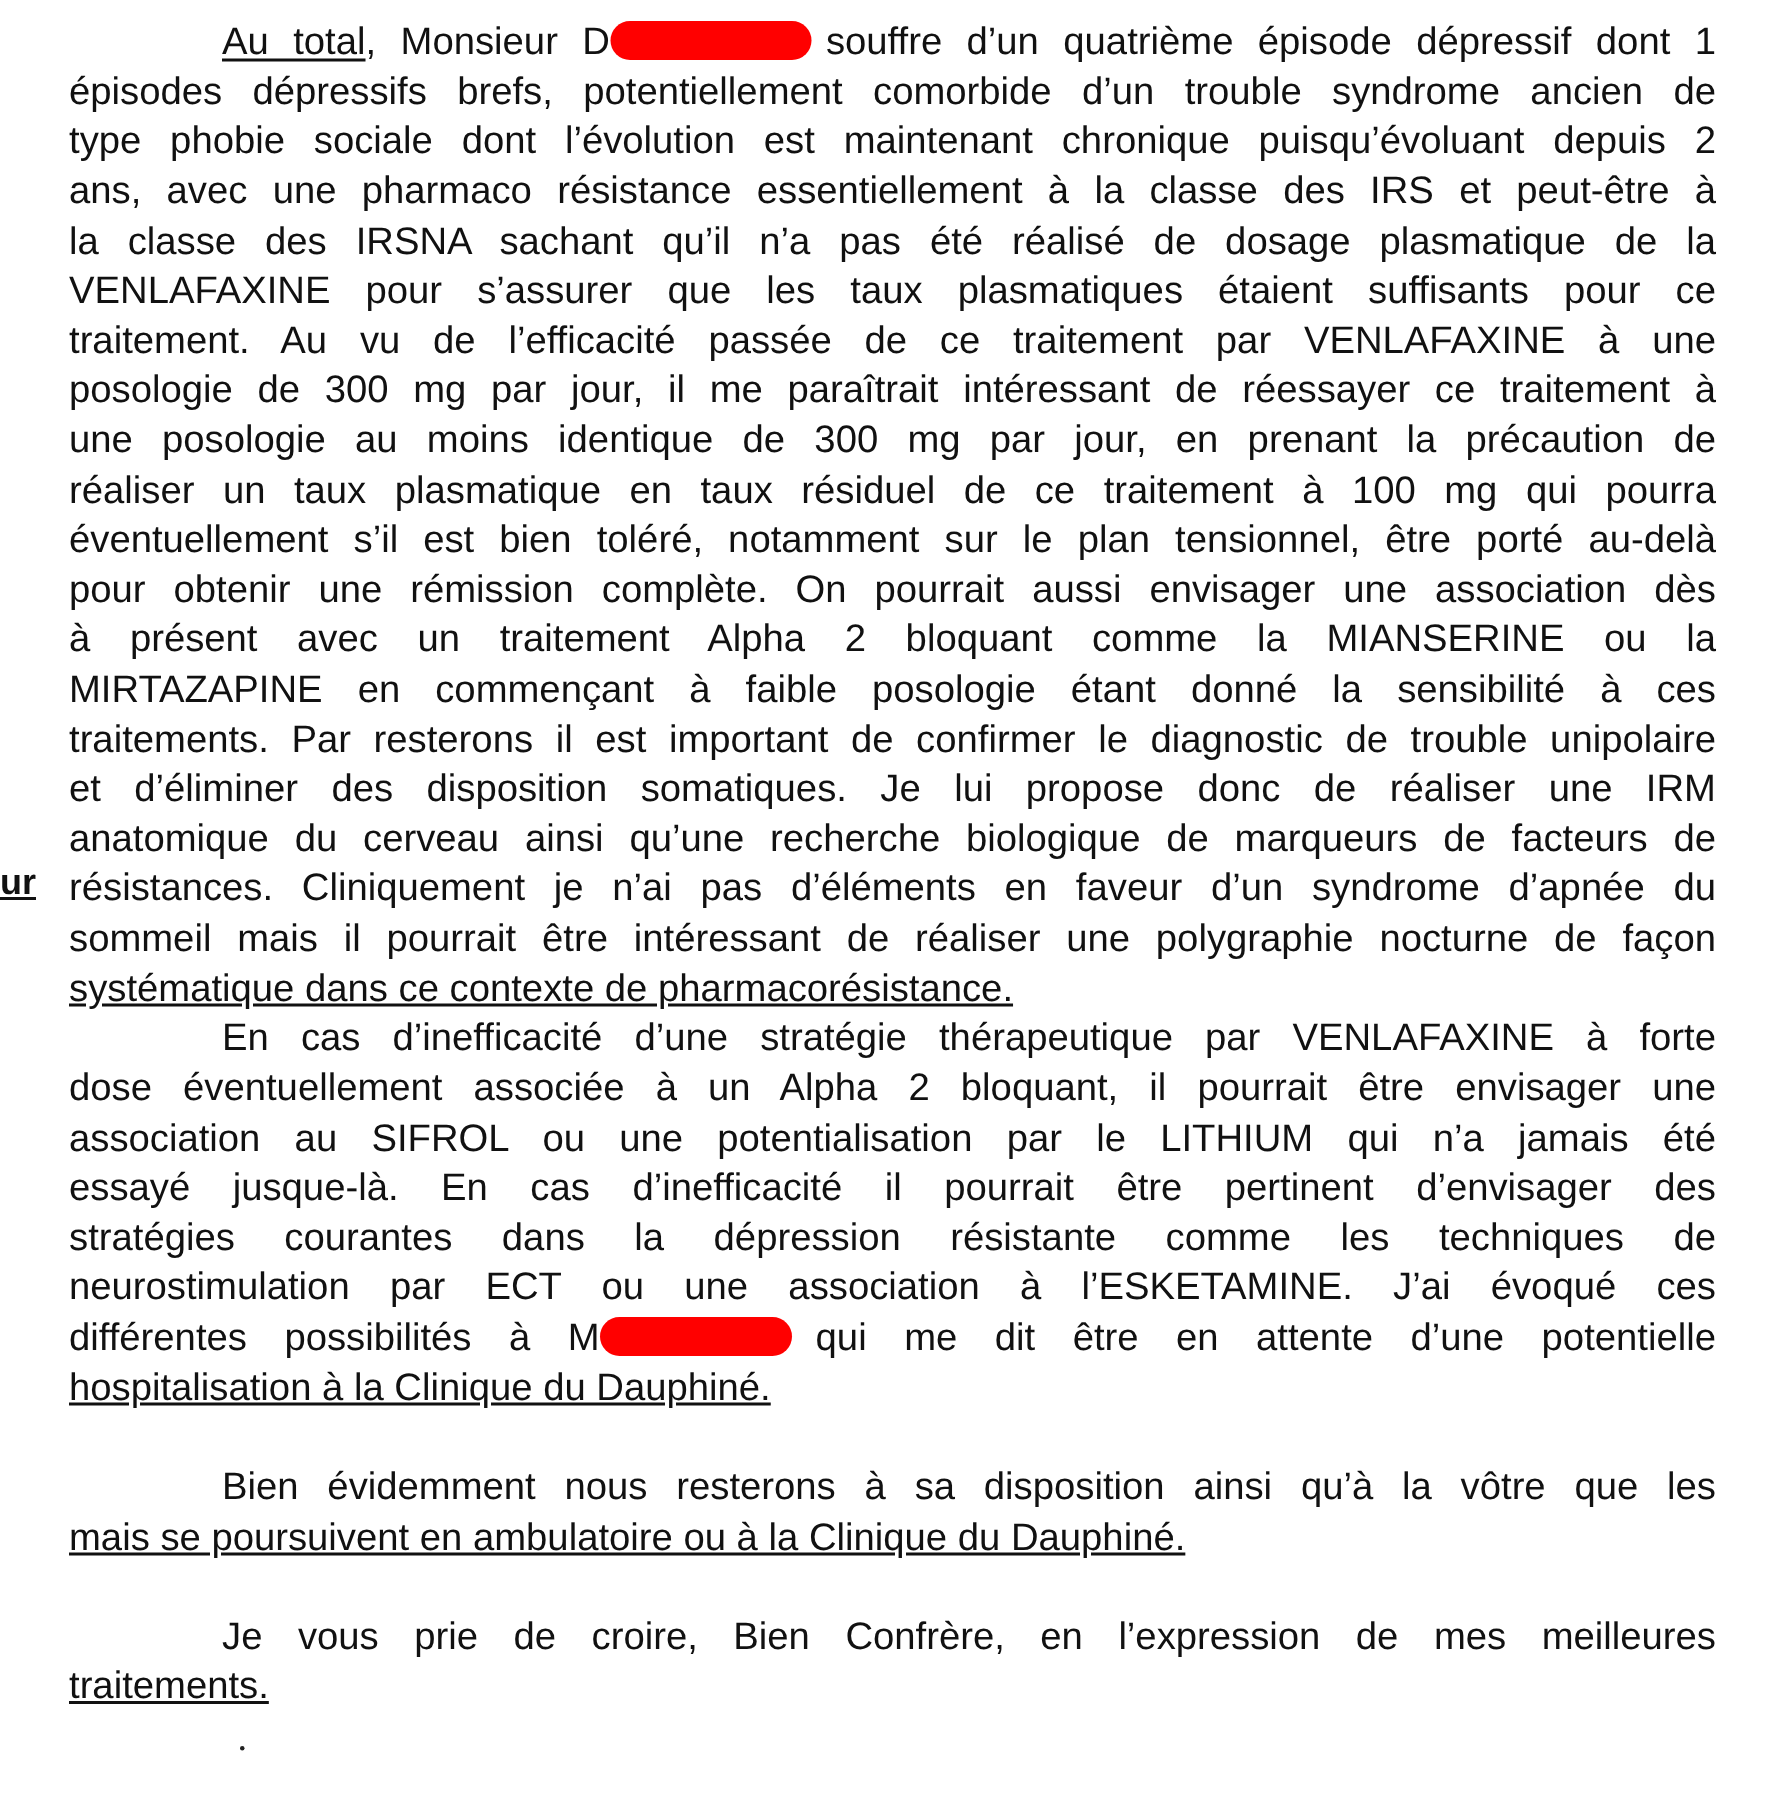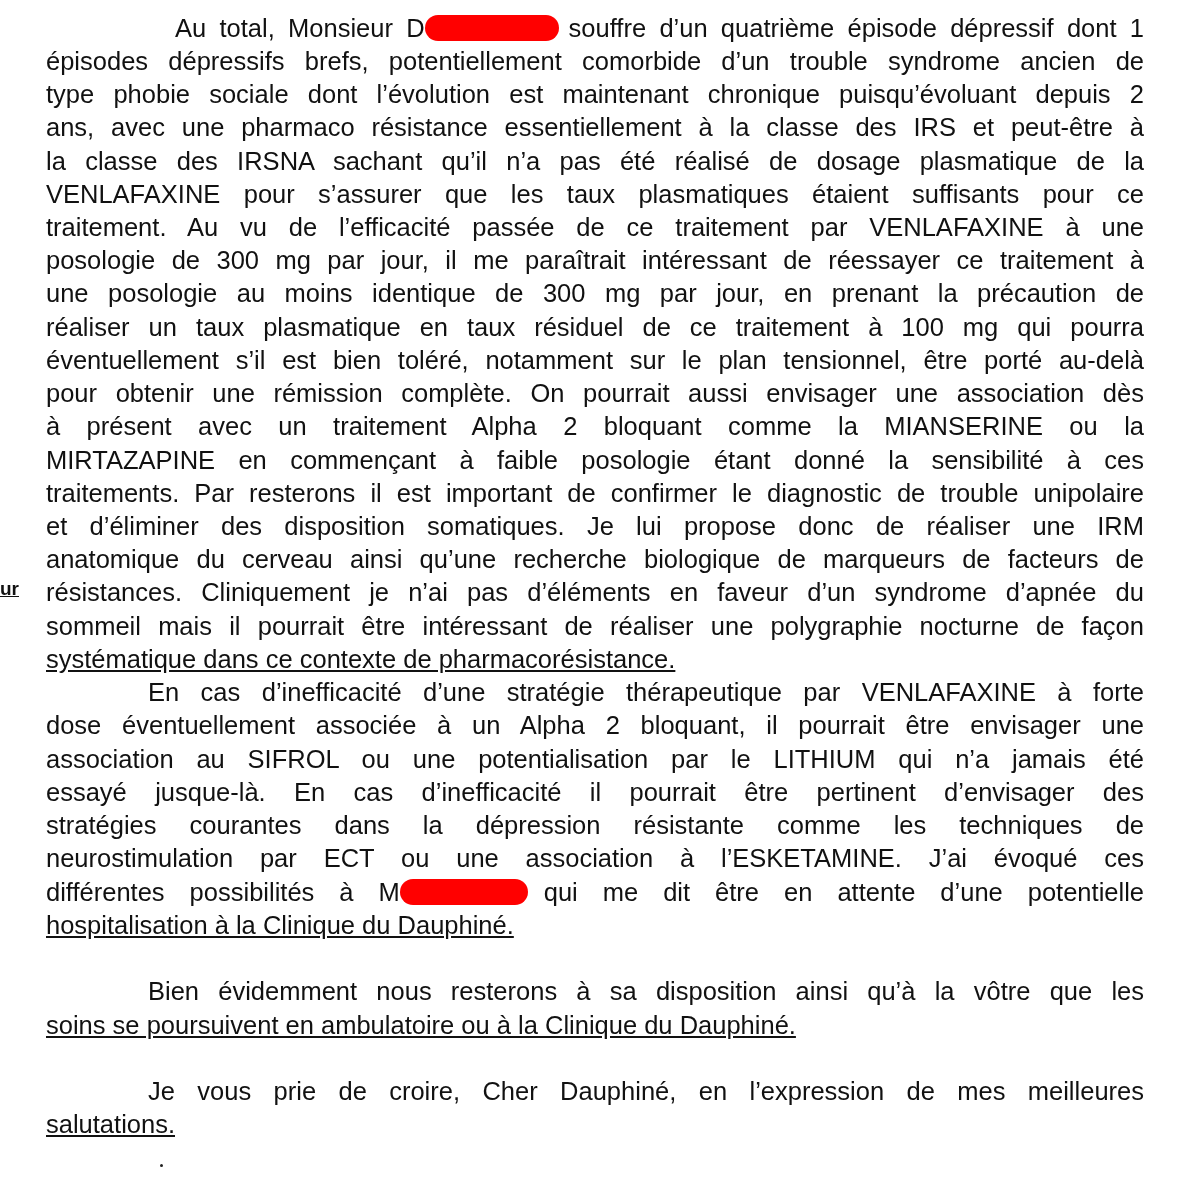--- a/index.html
+++ b/index.html
@@ -17,31 +17,31 @@
     width: 1098px;
     height: 33px;
     font-size: 25.5px;
     line-height: 33px;
     white-space: nowrap;
     text-align: justify;
     text-align-last: justify;
   }
   .line.last { text-align-last: left; text-decoration: underline; }
   .line.indent { left: 148px; width: 996px; }
-  .u { text-underline-offset: 3px; margin-left: 27px; }
+  .u { text-decoration: underline; text-underline-offset: 3px; }
   .redact {
     display: inline-block;
     background: #ff0000;
     height: 26px;
     border-radius: 13px;
     vertical-align: -4px;
   }
   .margin-frag {
     position: absolute; left: 0; top: 577px;
-    font-size: 19px; font-weight: bold; line-height: 24px;
+    font-size: 24px; font-weight: bold; line-height: 24px;
     text-decoration: underline;
   }
   .dot {
     position: absolute; left: 160px; top: 1164px;
     width: 3px; height: 3px; background: #222; border-radius: 50%;
   }
 </style>
 </head>
 <body>
 
@@ -78,22 +78,22 @@
     <div class="line" style="top:743px">association au SIFROL ou une potentialisation par le LITHIUM qui n’a jamais été</div>
     <div class="line" style="top:776px">essayé jusque-là. En cas d’inefficacité il pourrait être pertinent d’envisager des</div>
     <div class="line" style="top:809px">stratégies courantes dans la dépression résistante comme les techniques de</div>
     <div class="line" style="top:842px">neurostimulation par ECT ou une association à l’ESKETAMINE. J’ai évoqué ces</div>
     <div class="line" style="top:876px"><span>différentes possibilités à M</span><span class="redact" style="width:128px;margin-right:16px"></span><span>qui me dit être en attente d’une potentielle</span></div>
     <div class="line last" style="top:909px">hospitalisation à la Clinique du Dauphiné.</div>
   </div>
 
   <div>
     <div class="line indent" style="top:975px">Bien évidemment nous resterons à sa disposition ainsi qu’à la vôtre que les</div>
-    <div class="line last" style="top:1009px">soins se poursuivent en ambulatoire ou à la Clinique du Dauphiné.</div>
+    <div class="line last" style="top:1009px">mais se poursuivent en ambulatoire ou à la Clinique du Dauphiné.</div>
   </div>
 
   <div>
-    <div class="line indent" style="top:1075px">Je vous prie de croire, Cher Dauphiné, en l’expression de mes meilleures</div>
-    <div class="line last" style="top:1108px">salutations.</div>
+    <div class="line indent" style="top:1075px">Je vous prie de croire, Bien Confrère, en l’expression de mes meilleures</div>
+    <div class="line last" style="top:1108px">traitements.</div>
   </div>
 
   <div class="dot"></div>
 </div>
 
 </body></html>

